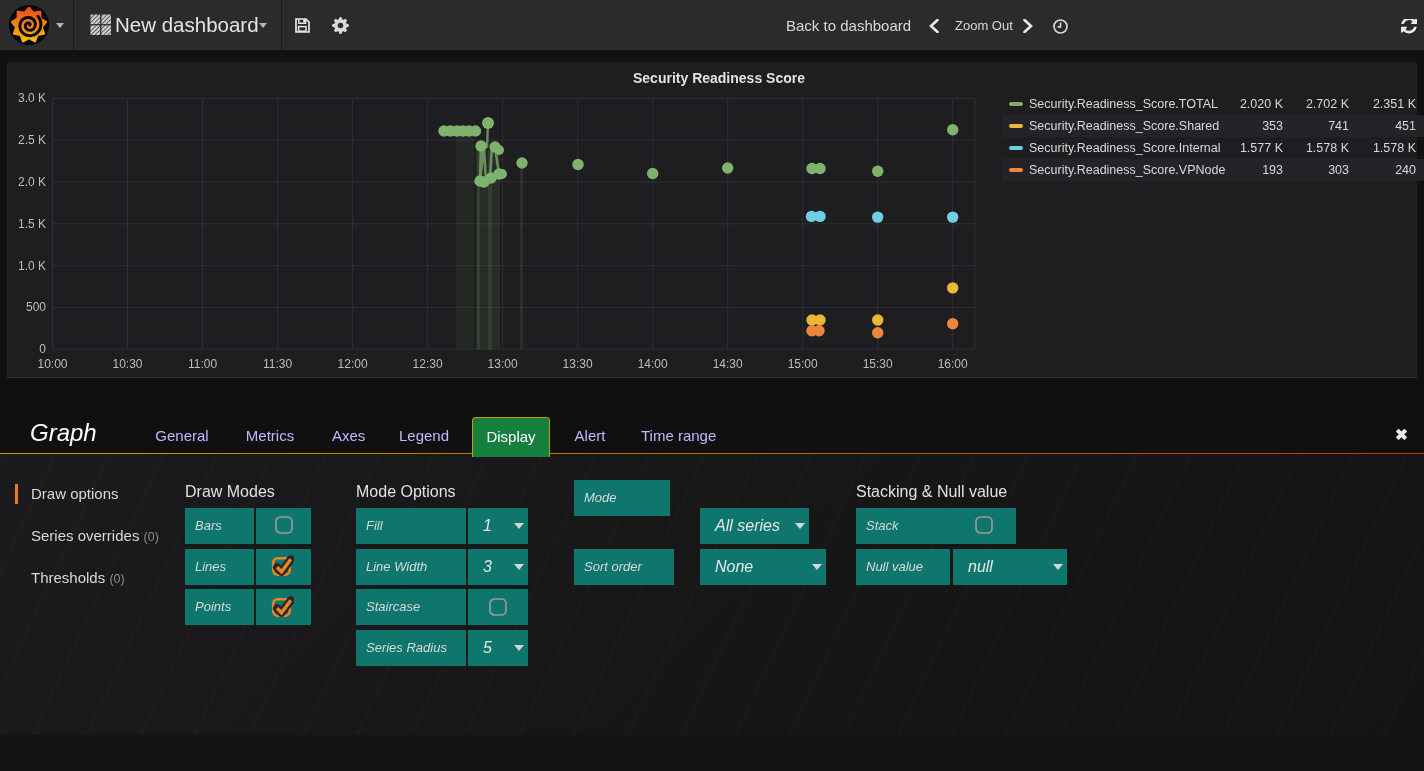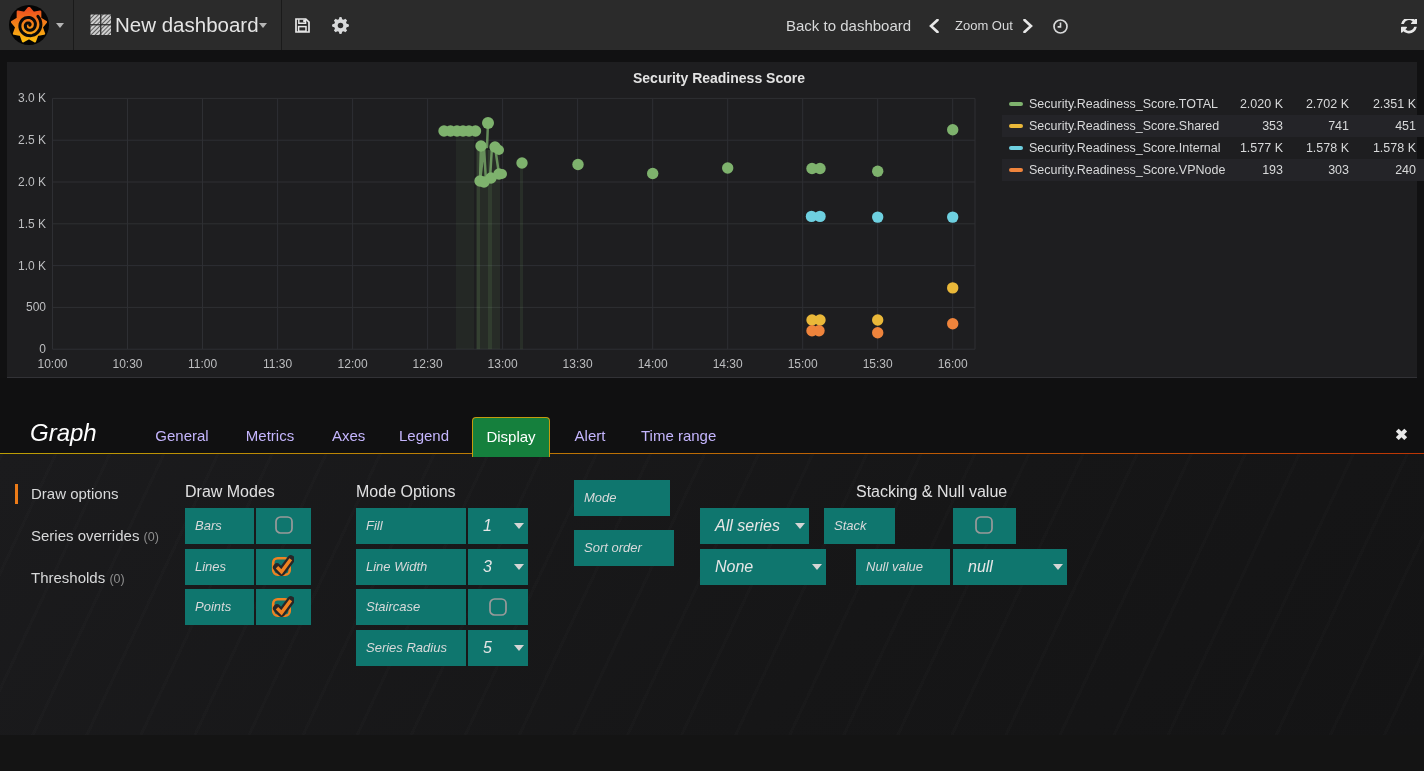--- a/index.html
+++ b/index.html
@@ -282,28 +282,28 @@
     <span class="num">5</span>
     <span class="dd-caret"></span>
   </div>
 
 <div class="sec-head" style="left:577px;top:483px">Hover tooltip</div>
 <div class="fbox lab" style="left:574px;top:480px;width:96px">Mode</div>
 <div class="fbox val" style="left:700px;top:508px;width:109px">
     <span class="num big">All series</span>
     <span class="dd-caret"></span>
   </div>
-<div class="fbox lab" style="left:574px;top:530px;width:100px">Sort order</div>
+<div class="fbox lab" style="left:574px;top:549px;width:100px">Sort order</div>
 <div class="fbox val" style="left:700px;top:549px;width:126px">
     <span class="num big">None</span>
     <span class="dd-caret"></span>
   </div>
 
 <div class="sec-head" style="left:856px;top:483px">Stacking &amp; Null value</div>
-<div class="fbox lab" style="left:824px;top:508px;width:71px">Stack</div>
+<div class="fbox lab" style="left:856px;top:508px;width:102px">Stack</div>
 <div class="fbox val" style="left:953px;top:508px;width:63px"></div>
 <div class="fbox lab" style="left:856px;top:549px;width:94px">Null value</div>
 <div class="fbox val" style="left:953px;top:549px;width:114px">
     <span class="num big">null</span>
     <span class="dd-caret"></span>
   </div>
 
 <svg class="abs" style="left:275px;top:516px" width="18" height="18" viewBox="0 0 18 18">
     <rect x="1" y="1" width="16" height="16" rx="4.5" fill="none" stroke="#9a9a9a" stroke-width="1.7"></rect>
   </svg>

